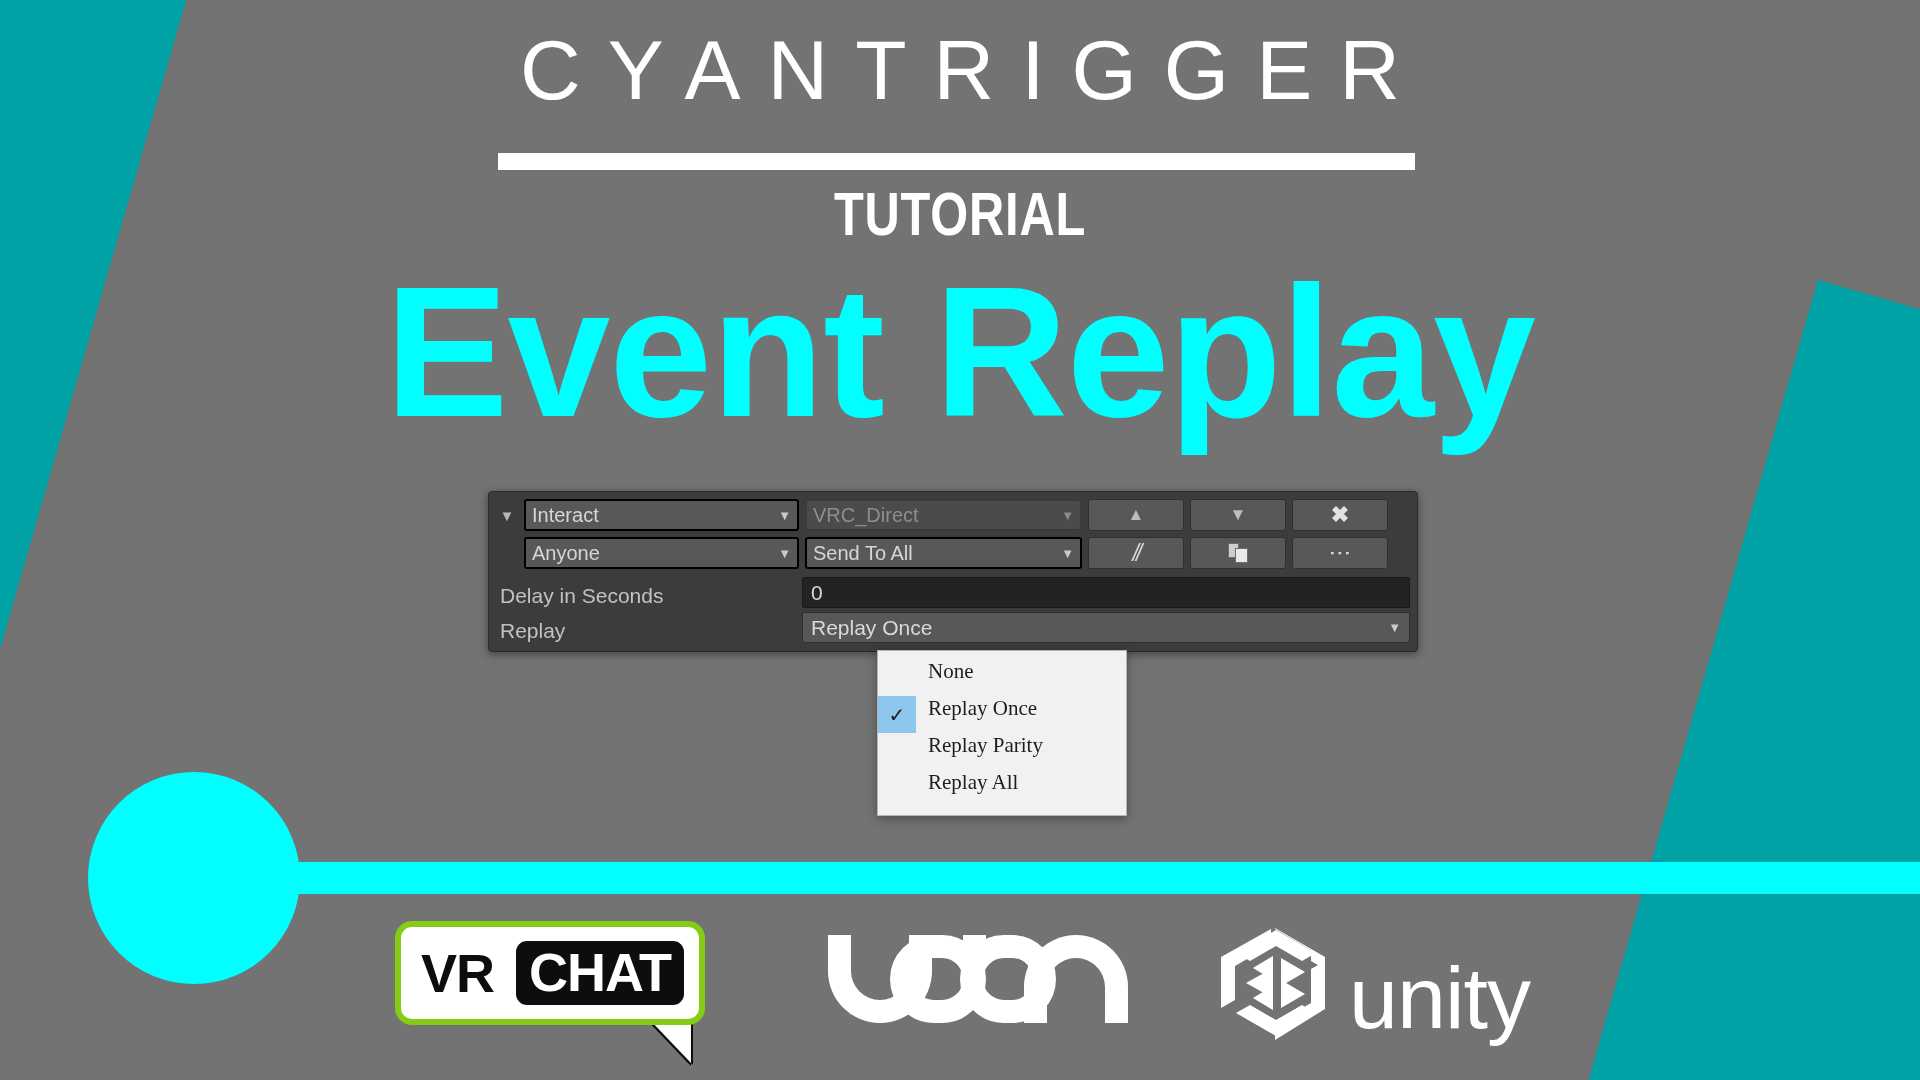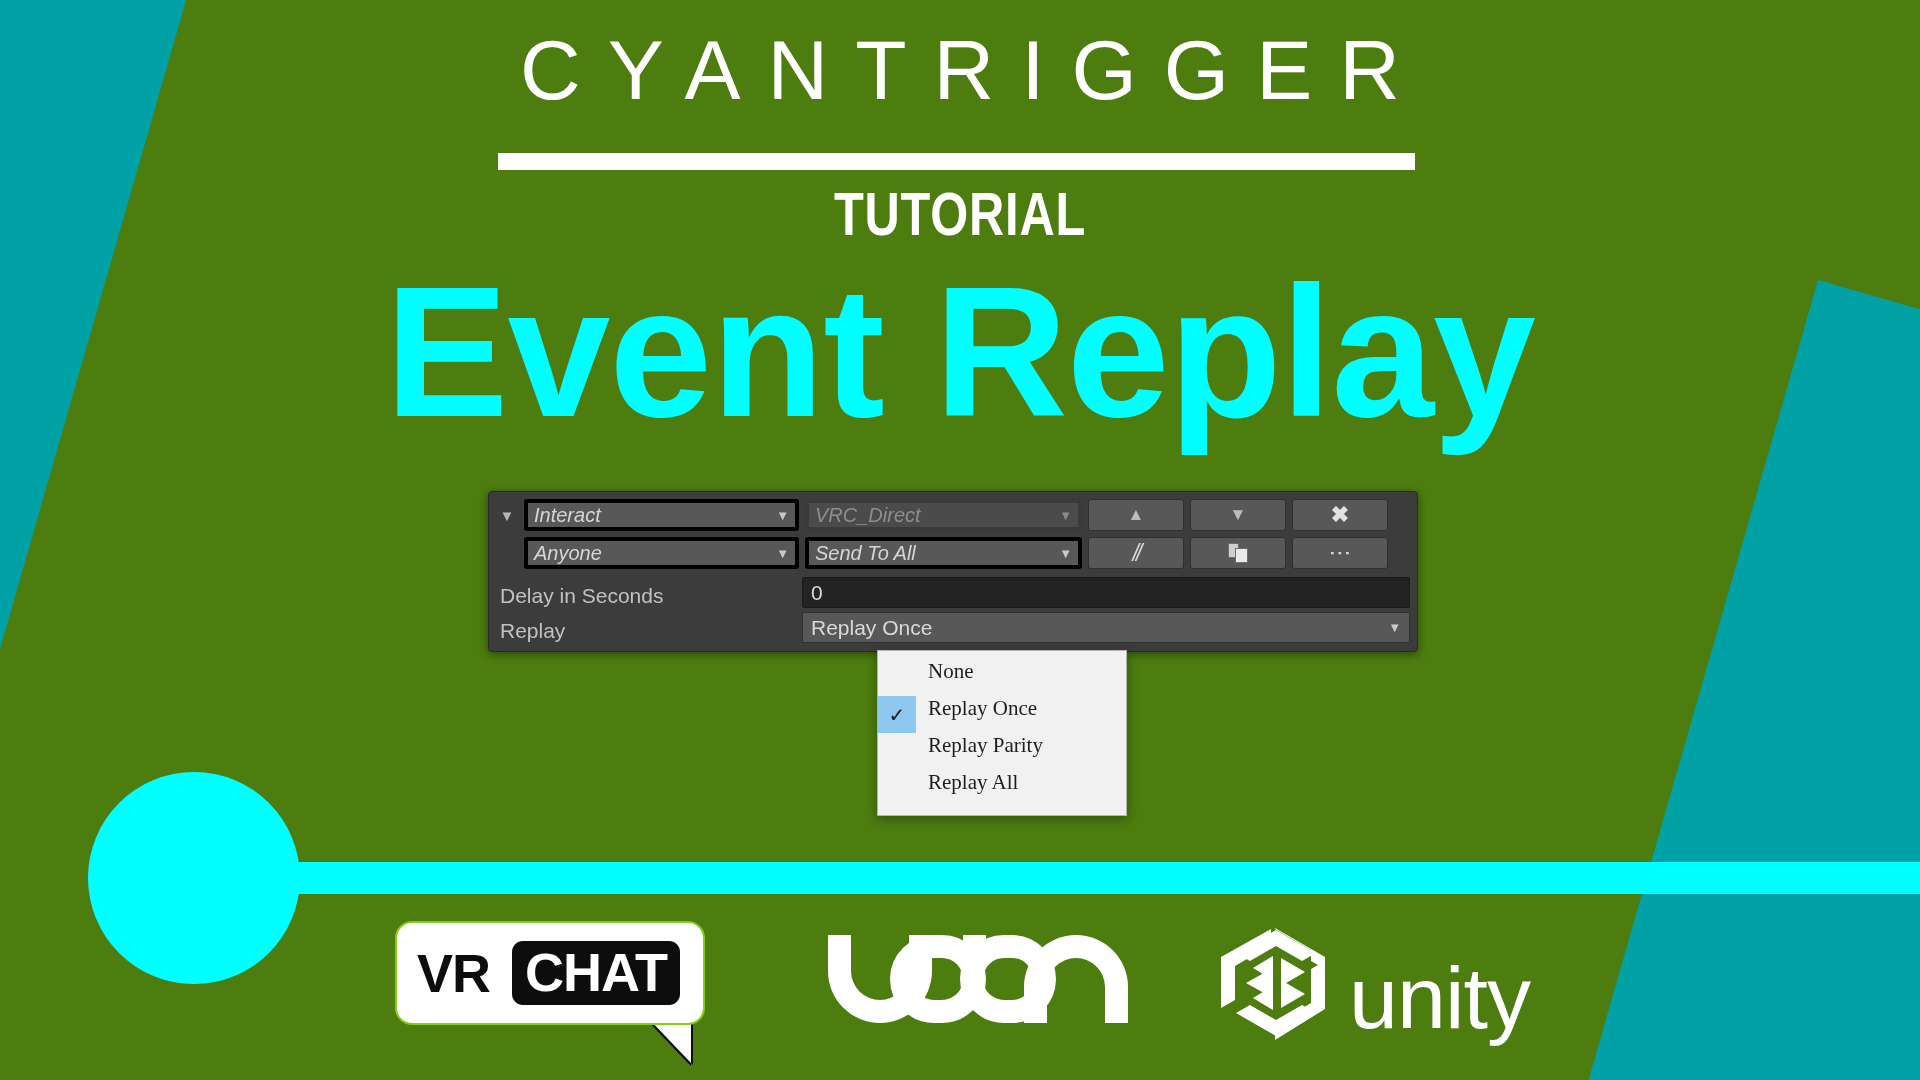--- a/index.html
+++ b/index.html
@@ -10,21 +10,21 @@
   }
   body {
     font-family: "Liberation Sans", sans-serif;
   }
 
   #stage {
     position: relative;
     width: 1920px;
     height: 1080px;
     overflow: hidden;
-    background: #4d7c0f;
+    background: #737373;
   }
 
   
   .stripe {
     position: absolute;
     background: #00A2A6;
   }
   .stripe.tl2 {
     width: 300px;
     height: 1500px;
@@ -151,30 +151,29 @@
   }
   .foldout-spacer {
     width: 22px;
     flex: 0 0 22px;
   }
 
   .u-dropdown {
     position: relative;
     height: 32px;
     background: #585858;
-    border: 4px solid #000000;
+    border: 2px solid #000000;
     border-radius: 3px;
     display: flex;
     align-items: center;
     padding: 0 6px;
     color: #D6D6D6;
     font-size: 20px;
     box-sizing: border-box;
     overflow: hidden;
-    font-style: italic;
   }
   .u-dropdown.disabled {
     background: #4B4B4B;
     color: #8E8E8E;
     border-color: #3A3A3A;
   }
   .u-dropdown .caret {
     margin-left: auto;
     font-size: 13px;
     color: #C9C9C9;
@@ -330,21 +329,21 @@
     left: 395px;
     top: 16px;
     width: 310px;
     height: 120px;
   }
   .vrchat .bubble {
     position: absolute;
     left: 0; top: 0;
     width: 310px; height: 104px;
     background: #FFFFFF;
-    border: 2px solid #84cc16;
+    border: 6px solid #84cc16;
     border-radius: 17px;
     box-sizing: border-box;
     display: flex;
     align-items: center;
     padding-left: 20px;
   }
   .vrchat .tail {
     position: absolute;
     left: 238px;
     top: 96px;

